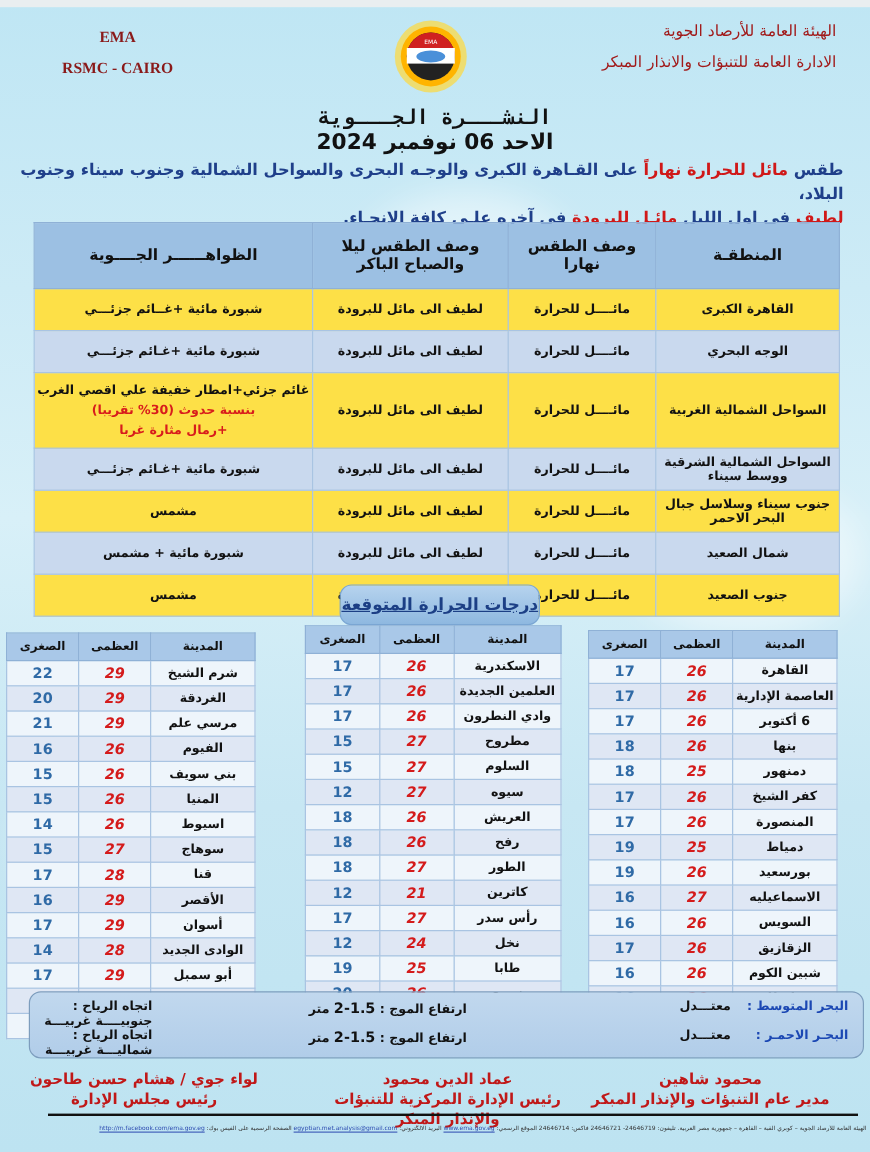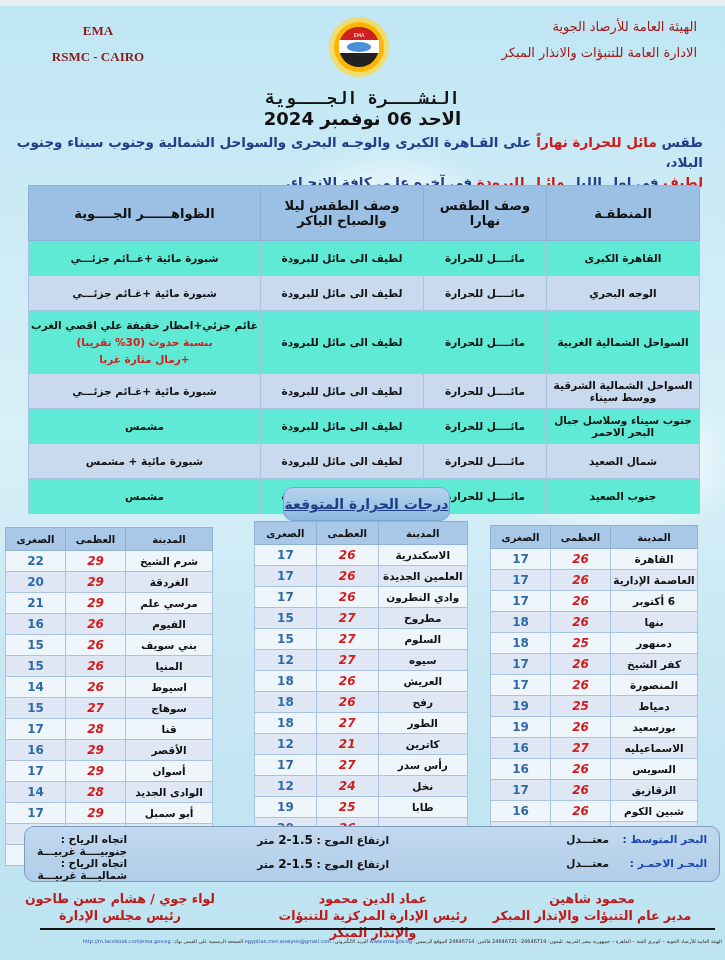--- a/index.html
+++ b/index.html
@@ -17,21 +17,21 @@
   .t1{top:88px;font-size:17px;font-family:Liberation Mono, monospace;}
   .t2{top:108px;font-size:18px;}
   .summary{position:absolute;right:22px;top:132px;width:690px;direction:rtl;text-align:right;
     font-weight:bold;font-size:13.5px;line-height:20px;color:#1f3f8a;}
   .summary .red{color:#d01818;}
   
   .main-table{position:absolute;left:28px;top:185px;width:672px;border-collapse:collapse;direction:rtl;
     font-size:10.5px;font-weight:bold;}
   .main-table th{background:#9cc0e3;font-size:13px;height:52px;font-weight:bold;border:1px solid #8fb1d6;}
   .main-table td{height:32px;text-align:center;border:1px solid #a9c4e2;}
-  .main-table tr.odd td{background:#5eead4;}
+  .main-table tr.odd td{background:#fde047;}
   .main-table tr.even td{background:#c9d9ee;}
   .main-table tr.tall td{height:60px;}
   .red-txt{color:#d81c1c;}
   
   .temp-title{position:absolute;left:283px;top:487px;width:165px;height:32px;border-radius:10px;
     background:linear-gradient(180deg,#b6d3ee,#8eb8e0);border:1px solid #7aa6d3;
     text-align:center;line-height:32px;font-weight:bold;font-size:14px;color:#1c3f85;direction:rtl;text-decoration:underline;}
   .ttable{position:absolute;border-collapse:collapse;direction:rtl;font-weight:bold;}
   .ttable th{background:#a9c8e8;font-size:10px;height:20px;border:1px solid #8fb1d6;}
   .ttable td{height:18px;border:1px solid #a9c4e2;text-align:center;}

